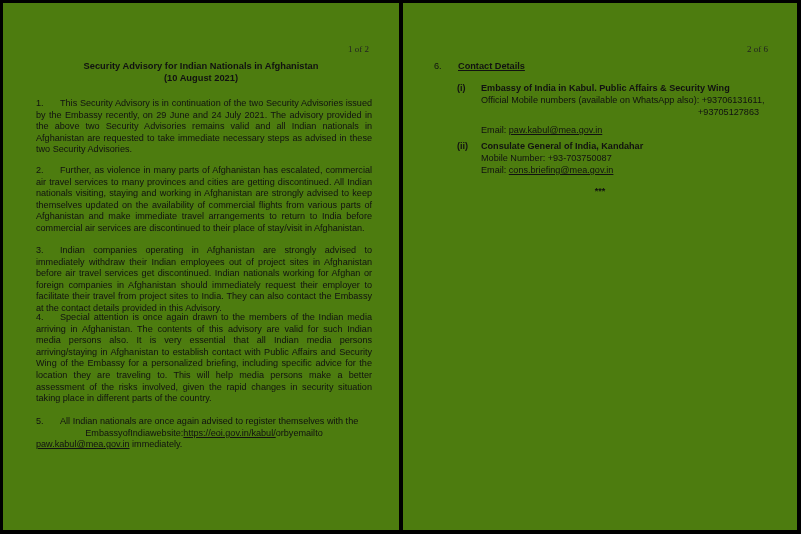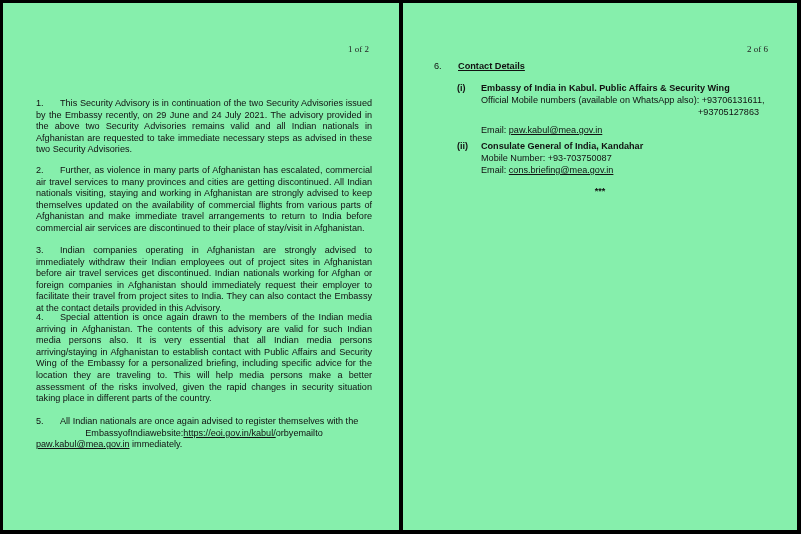--- a/index.html
+++ b/index.html
@@ -1,19 +1,19 @@
 <!DOCTYPE html>
 <html><head>
   <meta charset="utf-8">
   <style>
     * { box-sizing: border-box; margin: 0; padding: 0; }
     html, body { width: 801px; height: 534px; background: #000; overflow: hidden; }
     body { position: relative; font-family: "Liberation Sans", sans-serif; color: #111; }
     .page {
-      position: absolute; top: 3px; background: #86efac; height: 527px;
+      position: absolute; top: 3px; background: #4d7c0f; height: 527px;
     }
     #page1 { left: 3px; width: 396px; }
     #page2 { left: 403px; width: 394px; }
     .pagenum {
       position: absolute; top: 41px; font-family: "Liberation Serif", serif; font-size: 9px; color: #222;
     }
     #page1 .pagenum { right: 30px; }
     #page2 .pagenum { right: 29px; }
     .title {
       position: absolute; top: 57px; left: 0; width: 100%; text-align: center;
@@ -44,20 +44,24 @@
     #c1 { top: 79px; }
     #c2 { top: 137px; }
     .stars { position: absolute; top: 183px; left: 0; width: 100%; text-align: center; font-size: 9px; font-weight: bold; }
     .divider { position: absolute; top: 0; left: 399px; width: 4px; height: 534px; background: #000; }
   </style>
 </head>
 <body>
 
 <div class="page" id="page1">
   <div class="pagenum">1 of 2</div>
+  <div class="title">
+    <div>Security Advisory for Indian Nationals in Afghanistan</div>
+    <div>(10 August 2021)</div>
+  </div>
 
   <div class="para" id="p1">
     <span class="num">1.</span><span>This Security Advisory is in continuation of the two Security Advisories issued by the Embassy recently, on 29 June and 24 July 2021. The advisory provided in the above two Security Advisories remains valid and all Indian nationals in Afghanistan are requested to take immediate necessary steps as advised in these two Security Advisories.</span>
   </div>
   <div class="para" id="p2">
     <span class="num">2.</span><span>Further, as violence in many parts of Afghanistan has escalated, commercial air travel services to many provinces and cities are getting discontinued. All Indian nationals visiting, staying and working in Afghanistan are strongly advised to keep themselves updated on the availability of commercial flights from various parts of Afghanistan and make immediate travel arrangements to return to India before commercial air services are discontinued to their place of stay/visit in Afghanistan.</span>
   </div>
   <div class="para" id="p3">
     <span class="num">3.</span><span>Indian companies operating in Afghanistan are strongly advised to immediately withdraw their Indian employees out of project sites in Afghanistan before air travel services get discontinued. Indian nationals working for Afghan or foreign companies in Afghanistan should immediately request their employer to facilitate their travel from project sites to India. They can also contact the Embassy at the contact details provided in this Advisory.</span>
   </div>

